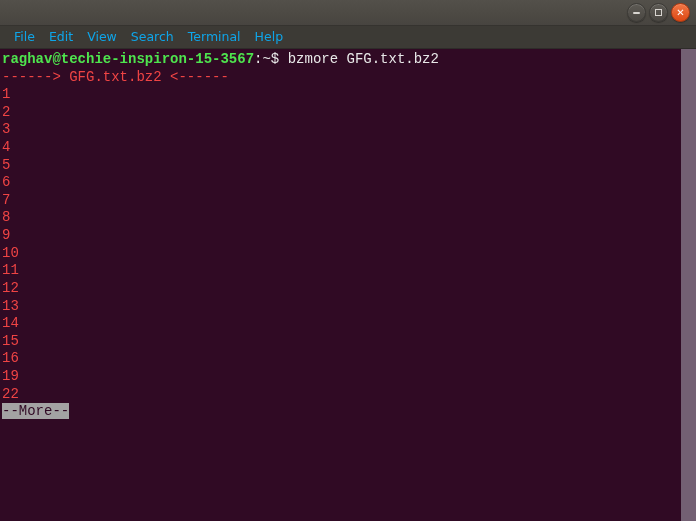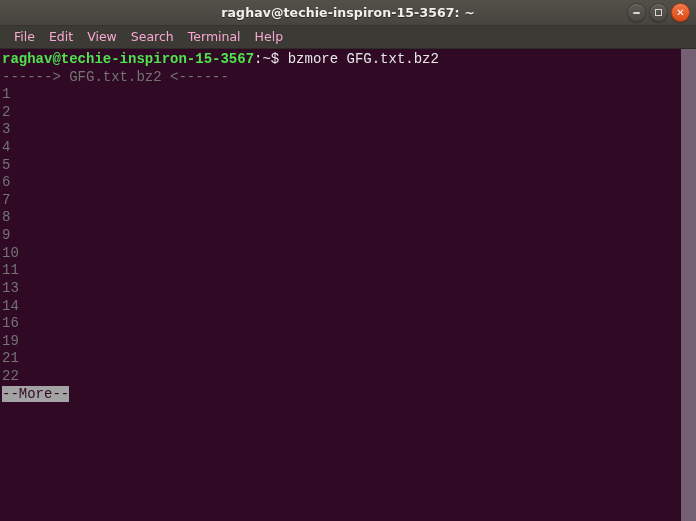--- a/index.html
+++ b/index.html
@@ -102,21 +102,21 @@
     background: #3c3a35;
     border-bottom: 1px solid #2e2c29;
     display: flex;
     align-items: center;
     padding-left: 7px;
     box-sizing: border-box;
   }
   .menu-item {
     font-family: "DejaVu Sans", sans-serif;
     font-size: 12.5px;
-    color: #f9a8d4;
+    color: #0ea5e9;
     padding: 2px 7px 3px 7px;
     white-space: nowrap;
     cursor: default;
   }
 
   
   .terminal {
     flex: 1;
     background: #300a24;
     position: relative;
@@ -135,21 +135,21 @@
     font-family: Liberation Mono, monospace;
     font-size: 14px;
     line-height: 17.62px;
     height: 17.62px;
     color: #d3d7cf;
     white-space: pre;
     letter-spacing: 0px;
   }
   .c-green  { color: #4ee44e; font-weight: bold; }
   .c-white  { color: #e8e8e8; }
-  .c-dim    { color: #737373; }
+  .c-dim    { color: #ef4444; }
   .inverse {
     background: #a3a3a3;
     color: #300a24;
   }
 
   
   .scrollbar {
     position: absolute;
     right: 0;
     top: 0;
@@ -165,21 +165,20 @@
     height: 100%;
     background: #736073;
   }
 </style>
 </head>
 <body>
 
 <div class="window">
 
   <div class="titlebar">
-    <div class="title-text">raghav@techie-inspiron-15-3567: ~</div>
     <div class="win-controls">
       <div class="wbtn min">
         <span class="bar"></span>
       </div>
       <div class="wbtn max">
         <span class="sq"></span>
       </div>
       <div class="wbtn close">
         <span class="glyph">✕</span>
       </div>
@@ -206,25 +205,26 @@
       <div class="tline c-dim">2</div>
       <div class="tline c-dim">3</div>
       <div class="tline c-dim">4</div>
       <div class="tline c-dim">5</div>
       <div class="tline c-dim">6</div>
       <div class="tline c-dim">7</div>
       <div class="tline c-dim">8</div>
       <div class="tline c-dim">9</div>
       <div class="tline c-dim">10</div>
       <div class="tline c-dim">11</div>
+      <div class="tline c-dim">12</div>
       <div class="tline c-dim">13</div>
       <div class="tline c-dim">14</div>
+      <div class="tline c-dim">15</div>
       <div class="tline c-dim">16</div>
       <div class="tline c-dim">19</div>
-      <div class="tline c-dim">21</div>
       <div class="tline c-dim">22</div>
 
       <div class="tline"><span class="inverse">--More--</span></div>
 
     </div>
 
     <div class="scrollbar">
       <div class="scroll-thumb"></div>
     </div>
   </div>

